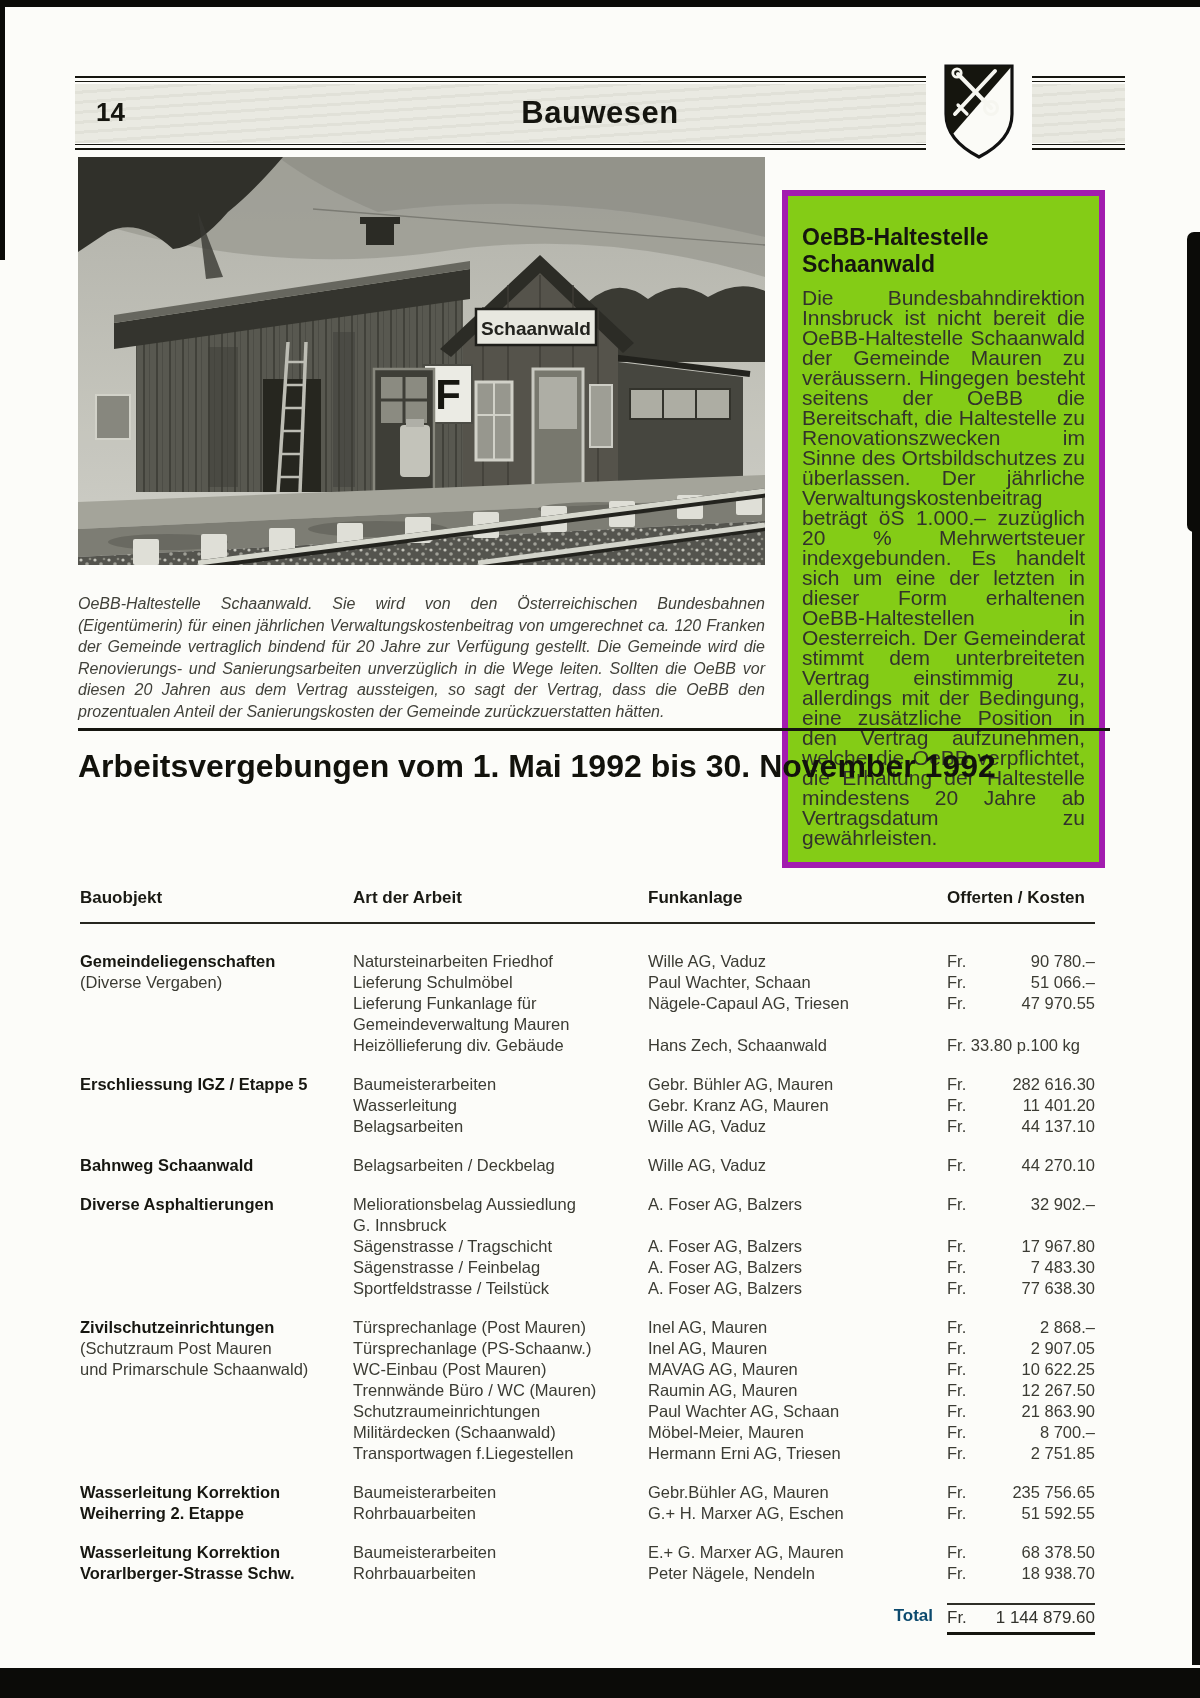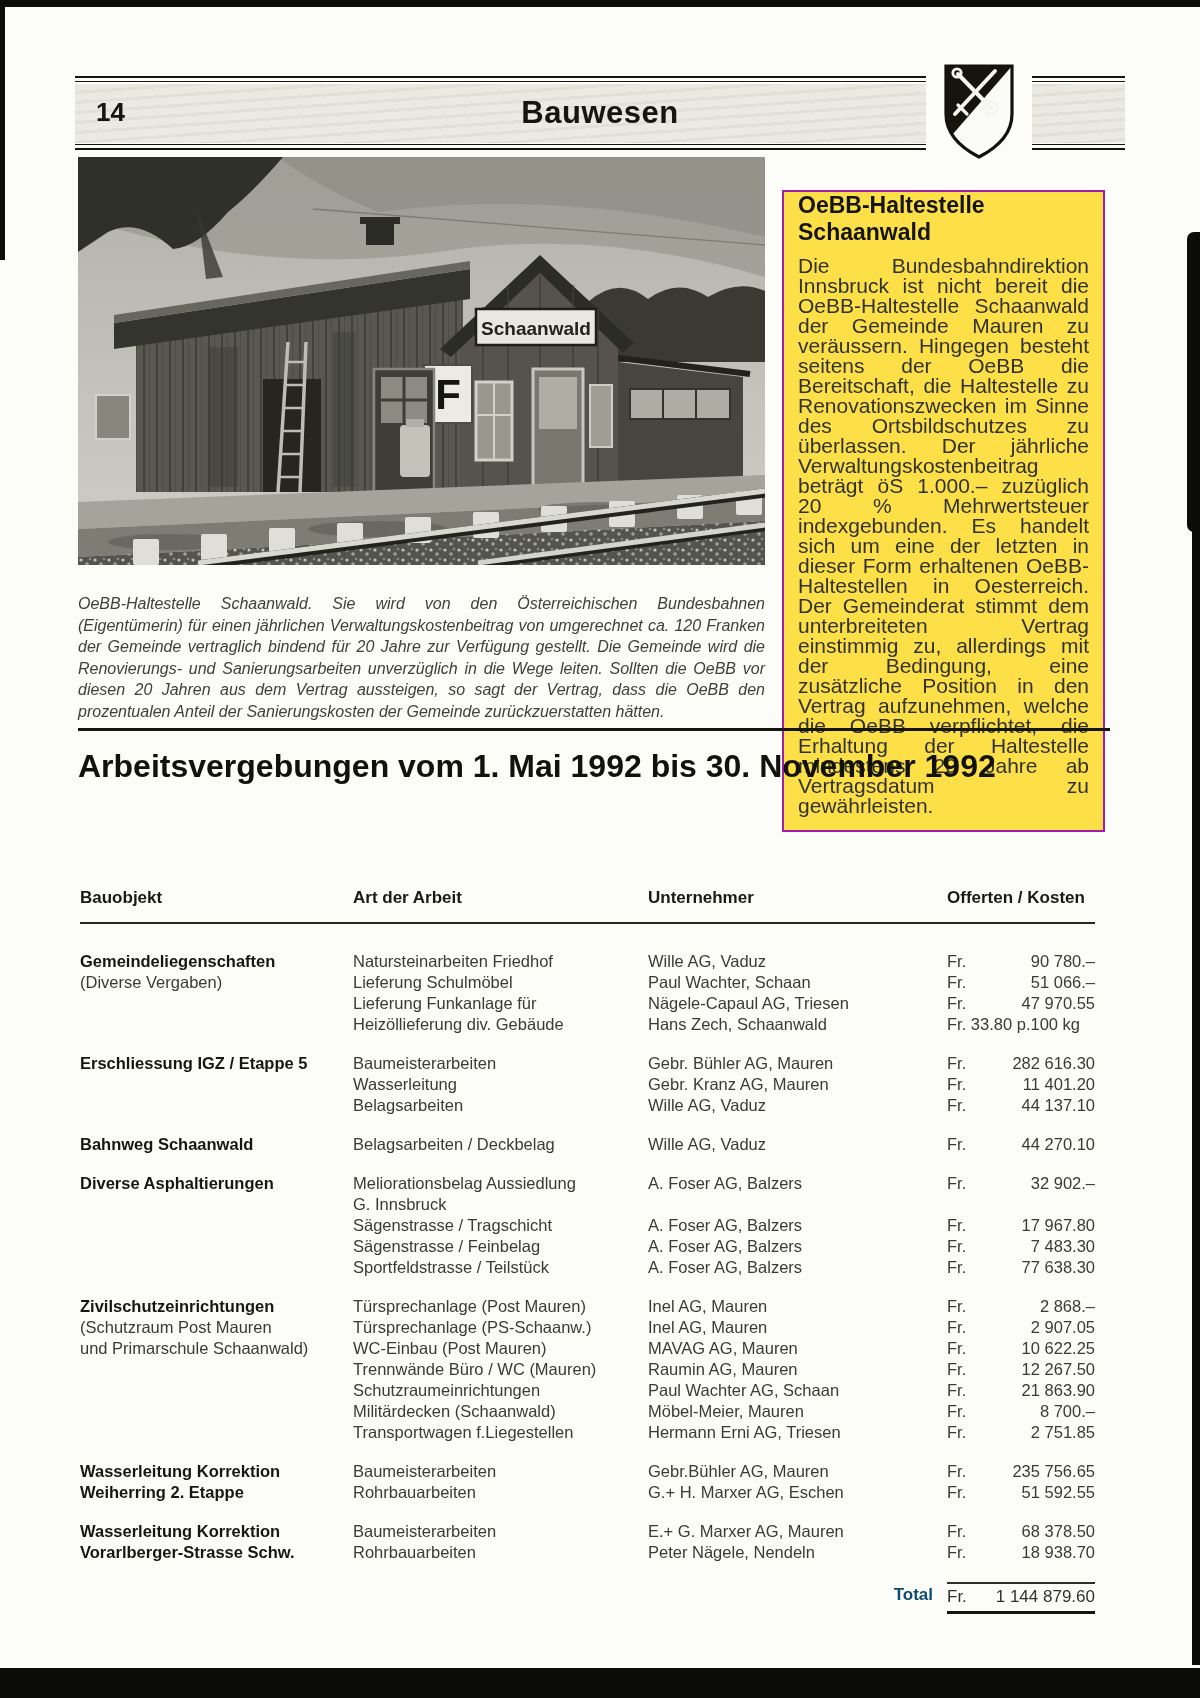--- a/index.html
+++ b/index.html
@@ -16,21 +16,21 @@
      font-size:31px;font-weight:bold;letter-spacing:.5px;color:#15150f;}
   .crest-box{position:absolute;left:926px;top:58px;width:106px;height:114px;background:#fcfcf9;
      display:flex;justify-content:center;}
   
   .photo{position:absolute;left:78px;top:157px;width:687px;height:408px;background:#a3a3a3;}
   
   .caption{position:absolute;left:78px;top:576px;width:687px;font-size:16px;line-height:21.5px;
      font-style:italic;color:#41413a;text-align:justify;margin-top:17px;}
   
   .article{position:absolute;left:782px;top:190px;width:323px;box-sizing:border-box;
-     border:2px solid #a21caf;padding:0 14px 14px;background:#fde047;}
+     border:6px solid #a21caf;padding:28px 14px 14px;background:#84cc16;}
   .article h2{margin:0 0 10px 0;font-size:23px;line-height:27px;color:#15150f;}
   .article p{margin:0;font-size:21px;line-height:20px;text-align:justify;color:#32322c;}
   
   .thick-rule{position:absolute;left:78px;top:728px;width:1032px;height:3px;background:#15150f;}
   .main-title{position:absolute;left:78px;top:748px;width:1032px;
      font-size:32px;font-weight:bold;color:#12120c;letter-spacing:0;}
   
   .tbl{position:absolute;left:80px;top:856px;width:1015px;margin-top:32px;}
   .t-head{display:grid;grid-template-columns:273px 295px 299px 148px;
      font-size:17px;font-weight:bold;color:#1a1a14;}
@@ -197,21 +197,21 @@
     <p>Die Bundesbahndirektion Innsbruck ist nicht bereit die OeBB-Haltestelle Schaanwald der Gemeinde Mauren zu veräussern. Hingegen besteht seitens der OeBB die Bereitschaft, die Haltestelle zu Renovationszwecken im Sinne des Ortsbildschutzes zu überlassen. Der jährliche Verwaltungskostenbeitrag beträgt öS 1.000.– zuzüglich 20 % Mehrwertsteuer indexgebunden. Es handelt sich um eine der letzten in dieser Form erhaltenen OeBB-Haltestellen in Oesterreich. Der Gemeinderat stimmt dem unterbreiteten Vertrag einstimmig zu, allerdings mit der Bedingung, eine zusätzliche Position in den Vertrag aufzunehmen, welche die OeBB verpflichtet, die Erhaltung der Haltestelle mindestens 20 Jahre ab Vertragsdatum zu gewährleisten.</p>
   </div>
 
   <div class="thick-rule"></div>
   <div class="main-title">Arbeitsvergebungen vom 1. Mai 1992 bis 30. November 1992</div>
 
   <div class="tbl">
     <div class="t-head">
       <div>Bauobjekt</div>
       <div>Art der Arbeit</div>
-      <div>Unternehmer</div>
+      <div>Funkanlage</div>
       <div>Offerten / Kosten</div>
     </div>
     <div class="head-rule"></div>
     <div id="table-groups">
         <div class="t-group">
           <div class="t-line">
             <div class="cell obj b">Gemeindeliegenschaften</div>
             <div class="cell">Natursteinarbeiten Friedhof</div>
             <div class="cell">Wille AG, Vaduz</div>
             <div class="cell cost">
@@ -229,20 +229,26 @@
             </div>
           </div>
           <div class="t-line">
             <div class="cell obj"></div>
             <div class="cell">Lieferung Funkanlage für</div>
             <div class="cell">Nägele-Capaul AG, Triesen</div>
             <div class="cell cost">
               <span>Fr.</span>
               <span>47 970.55</span>
             </div>
+          </div>
+          <div class="t-line">
+            <div class="cell obj"></div>
+            <div class="cell">Gemeindeverwaltung Mauren</div>
+            <div class="cell"></div>
+            <div class="cell cost"></div>
           </div>
           <div class="t-line">
             <div class="cell obj"></div>
             <div class="cell">Heizöllieferung div. Gebäude</div>
             <div class="cell">Hans Zech, Schaanwald</div>
             <div class="cell cost">
               <span>Fr. 33.80 p.100 kg</span>
             </div>
           </div>
         </div>

